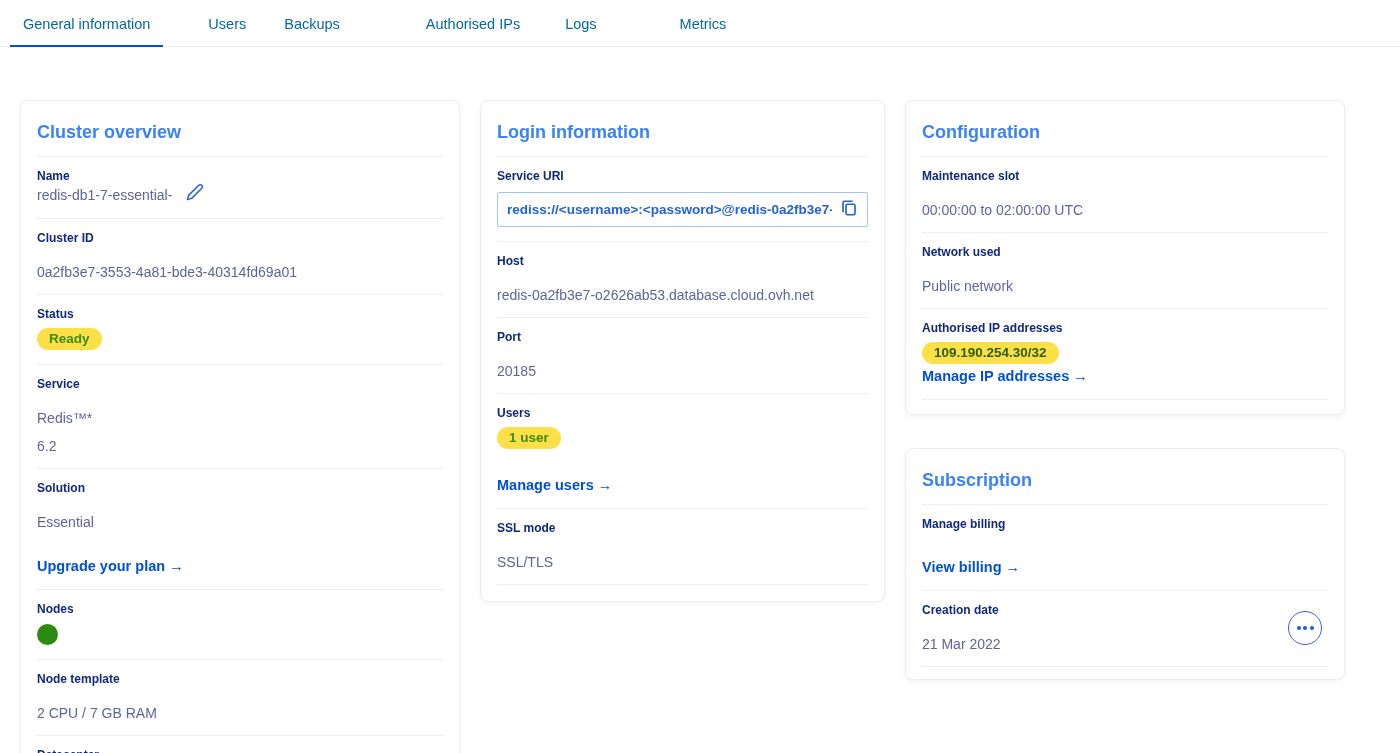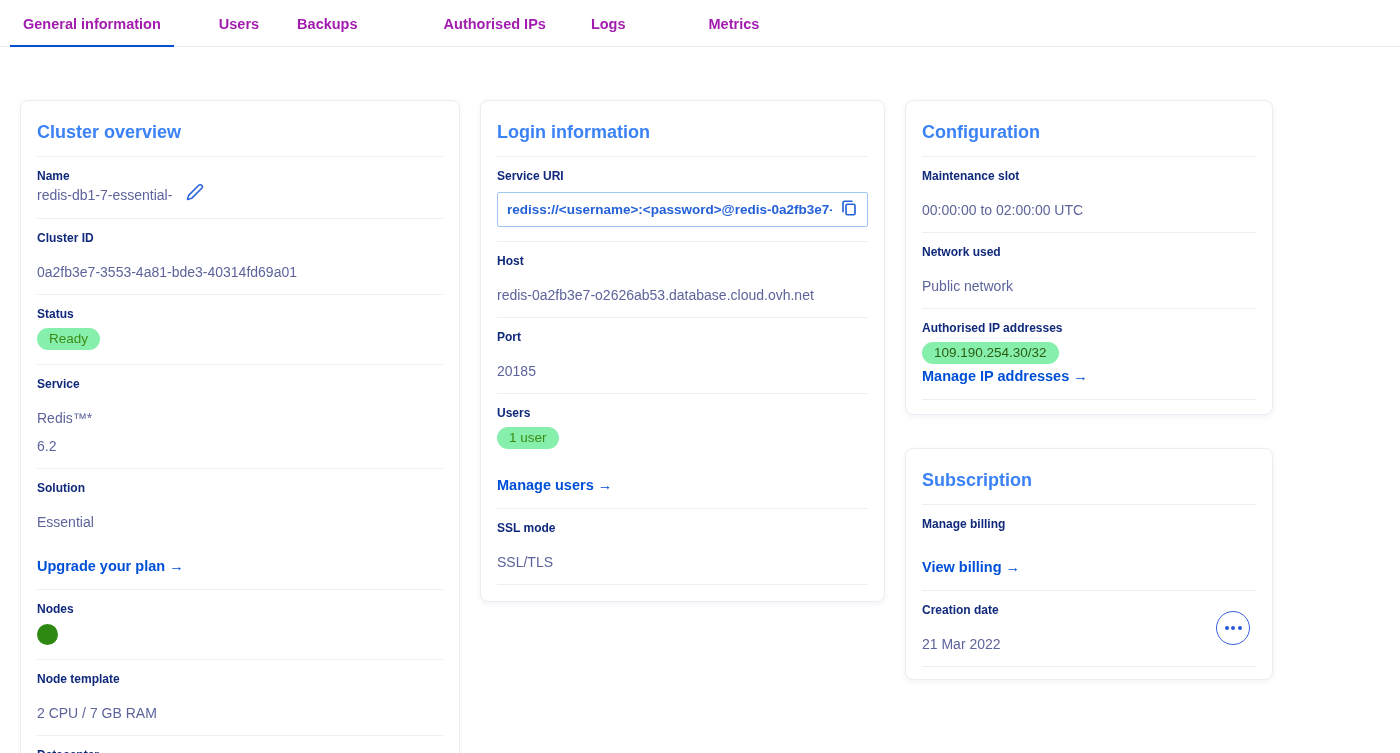--- a/index.html
+++ b/index.html
@@ -15,22 +15,22 @@
     display: flex;
     align-items: flex-end;
     padding-left: 10px;
     border-bottom: 1px solid #ebecf4;
     height: 47px;
   }
   .tab {
     position: relative;
     padding: 0 13px 14px 13px;
     font-size: 14.5px;
-    font-weight: 700;
-    color: #a21caf;
+    font-weight: 400;
+    color: #0369a1;
     cursor: pointer;
     white-space: nowrap;
   }
   .tab.active::after {
     content: "";
     position: absolute;
     left: 0; right: 0; bottom: -1px;
     height: 2px;
     background: #0050d7;
   }
@@ -49,21 +49,21 @@
   }
   .col { display: flex; flex-direction: column; gap: 33px; }
   .card {
     background: #ffffff;
     border: 1px solid #ececf4;
     border-radius: 8px;
     box-shadow: 0 2px 6px rgba(10, 20, 80, 0.05);
   }
   .card.w1 { width: 440px; }
   .card.w2 { width: 405px; }
-  .card.w3 { width: 368px; }
+  .card.w3 { width: 440px; }
 
   .card-title {
     font-size: 18px;
     font-weight: 700;
     color: #3b82f6;
     padding: 21px 16px 13px 16px;
   }
   .divider { height: 1px; background: #ededf3; margin: 0 16px; }
   .group { padding: 12px 16px 14px 16px; }
   .label {
@@ -83,24 +83,24 @@
     font-weight: 700;
     color: #0050d7;
     text-decoration: none;
     cursor: pointer;
     margin-top: 28px;
   }
 
   .badge {
     display: inline-block;
     margin-top: 7px;
-    background: #86efac;
+    background: #fde047;
     color: #3c8b15;
     font-size: 13.5px;
-    font-weight: 400;
+    font-weight: 700;
     padding: 3px 12px 4px 12px;
     border-radius: 12px;
     white-space: nowrap;
   }
   .badge.dark { color: #2c5e11; }
 
   
   .name-row { display: flex; align-items: center; gap: 14px; }
   .icon-btn { background: none; border: none; cursor: pointer; padding: 0; display: inline-flex; align-items: center; }
 

